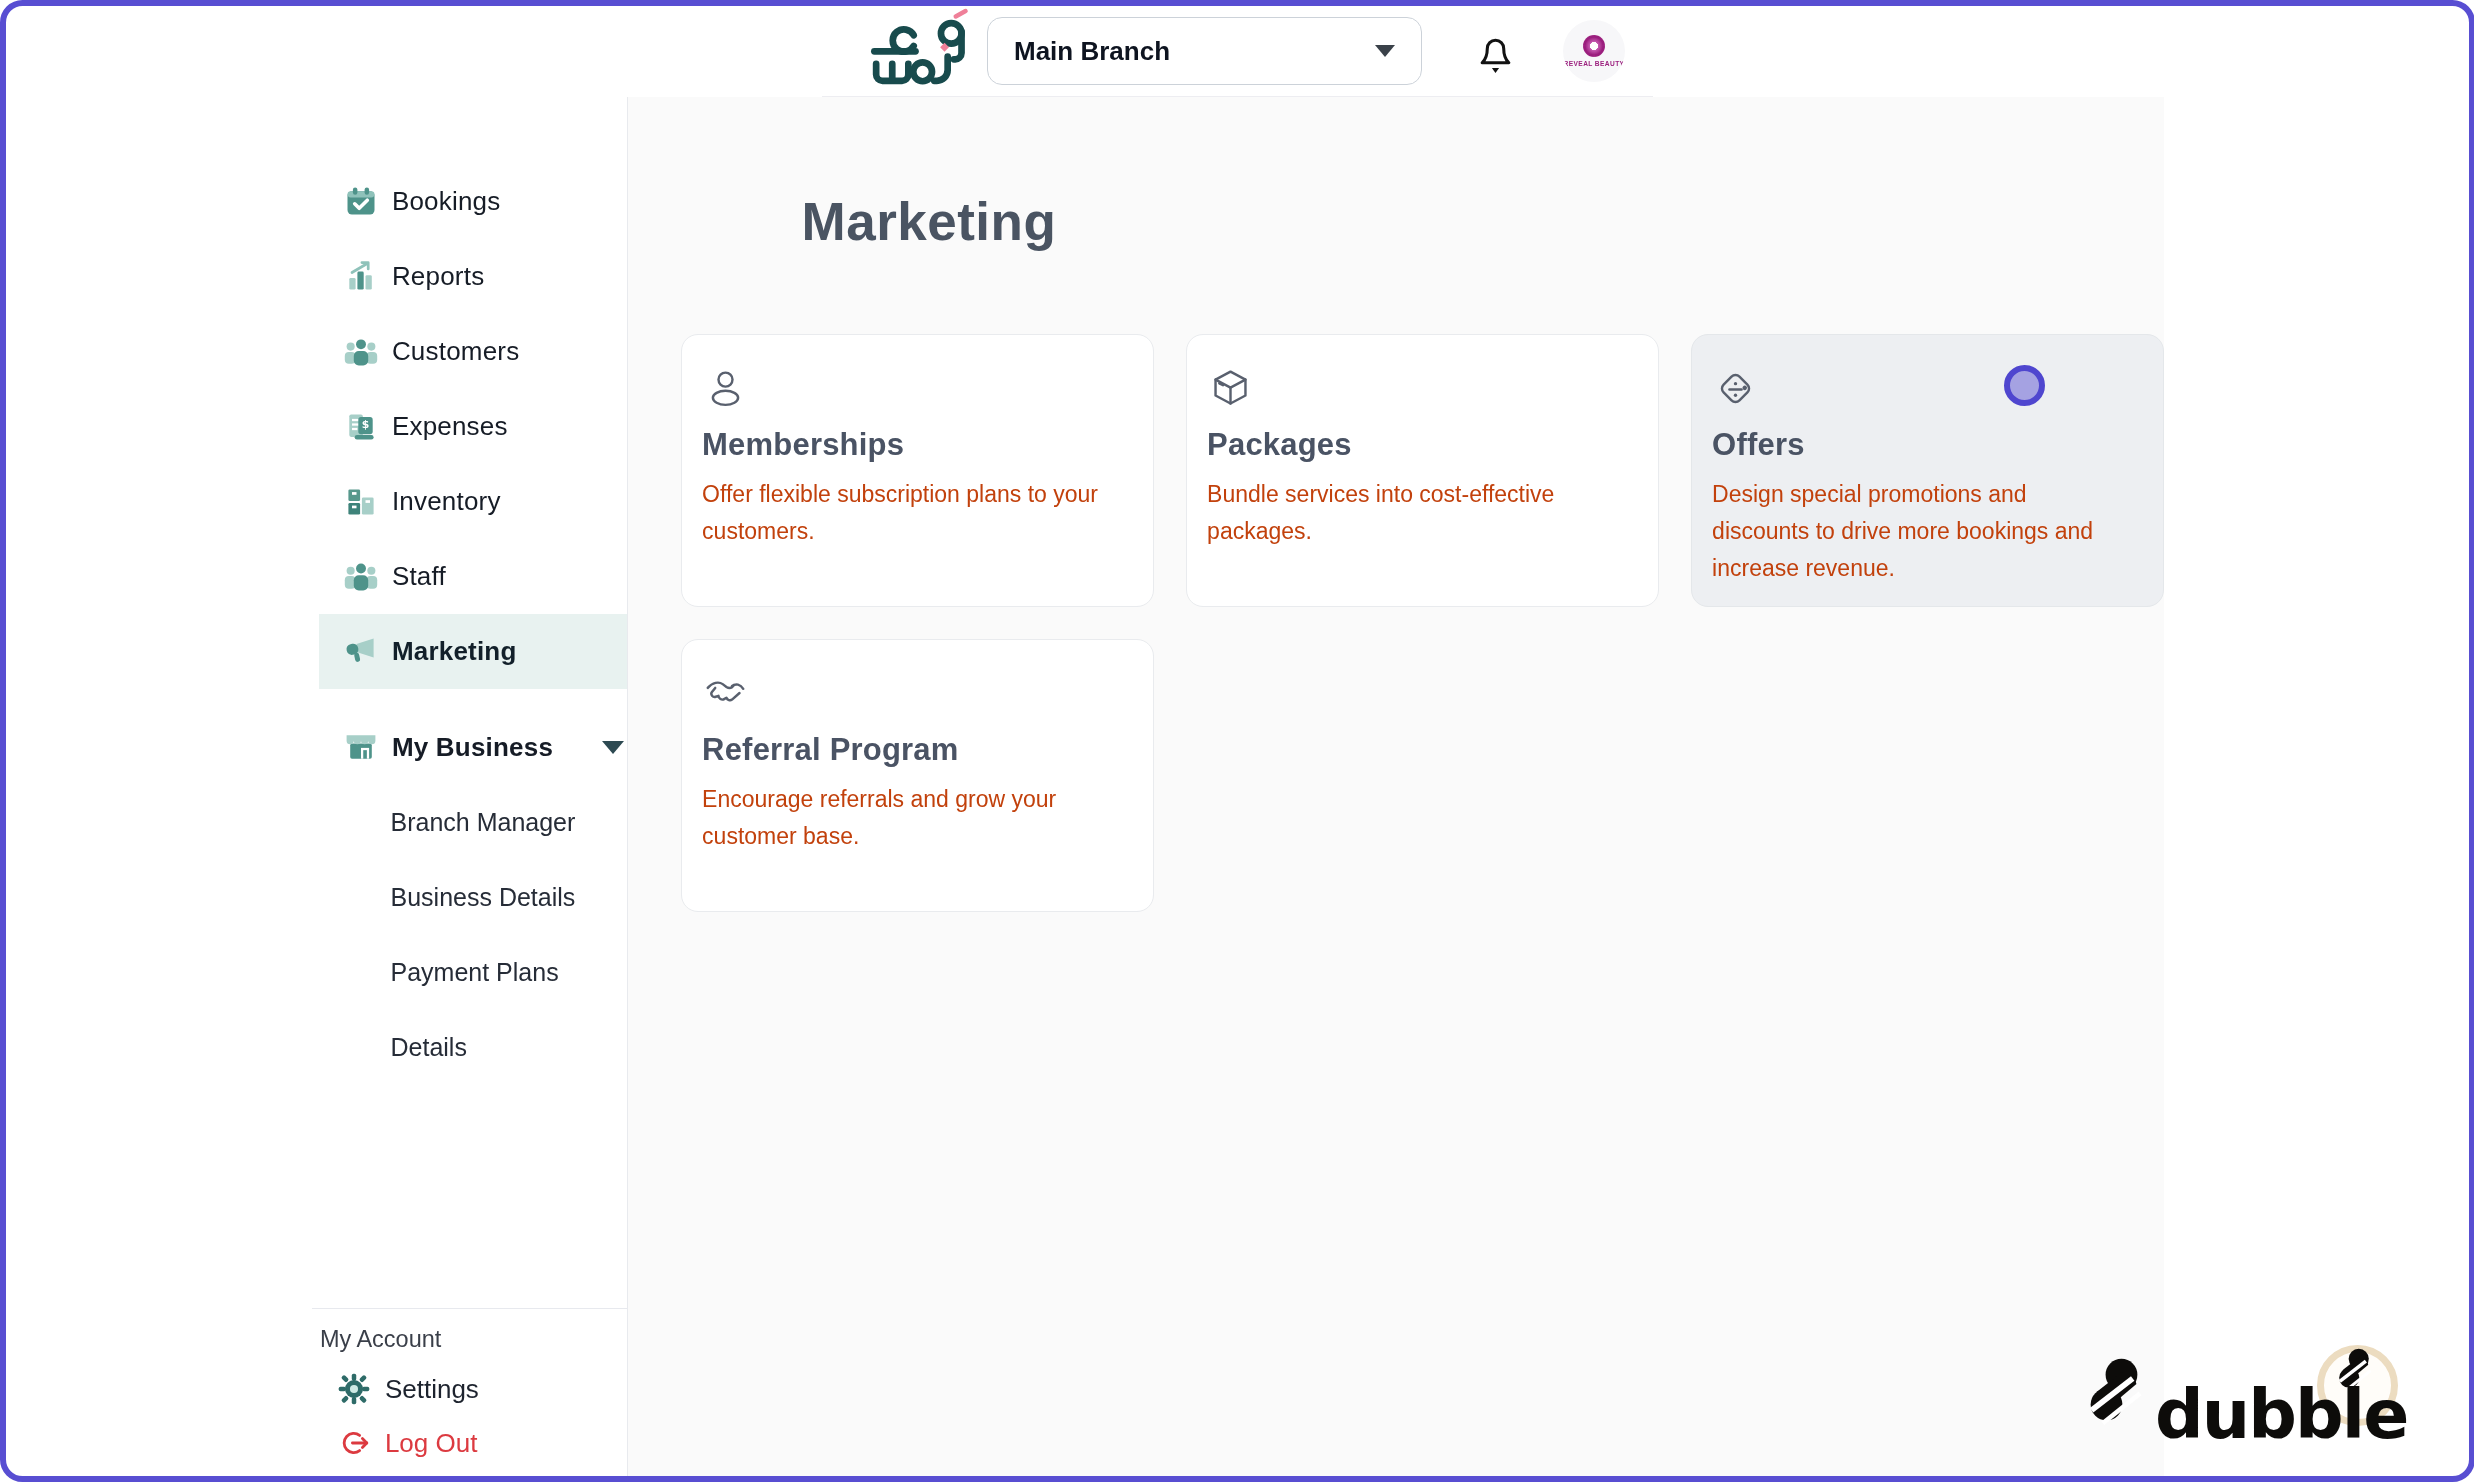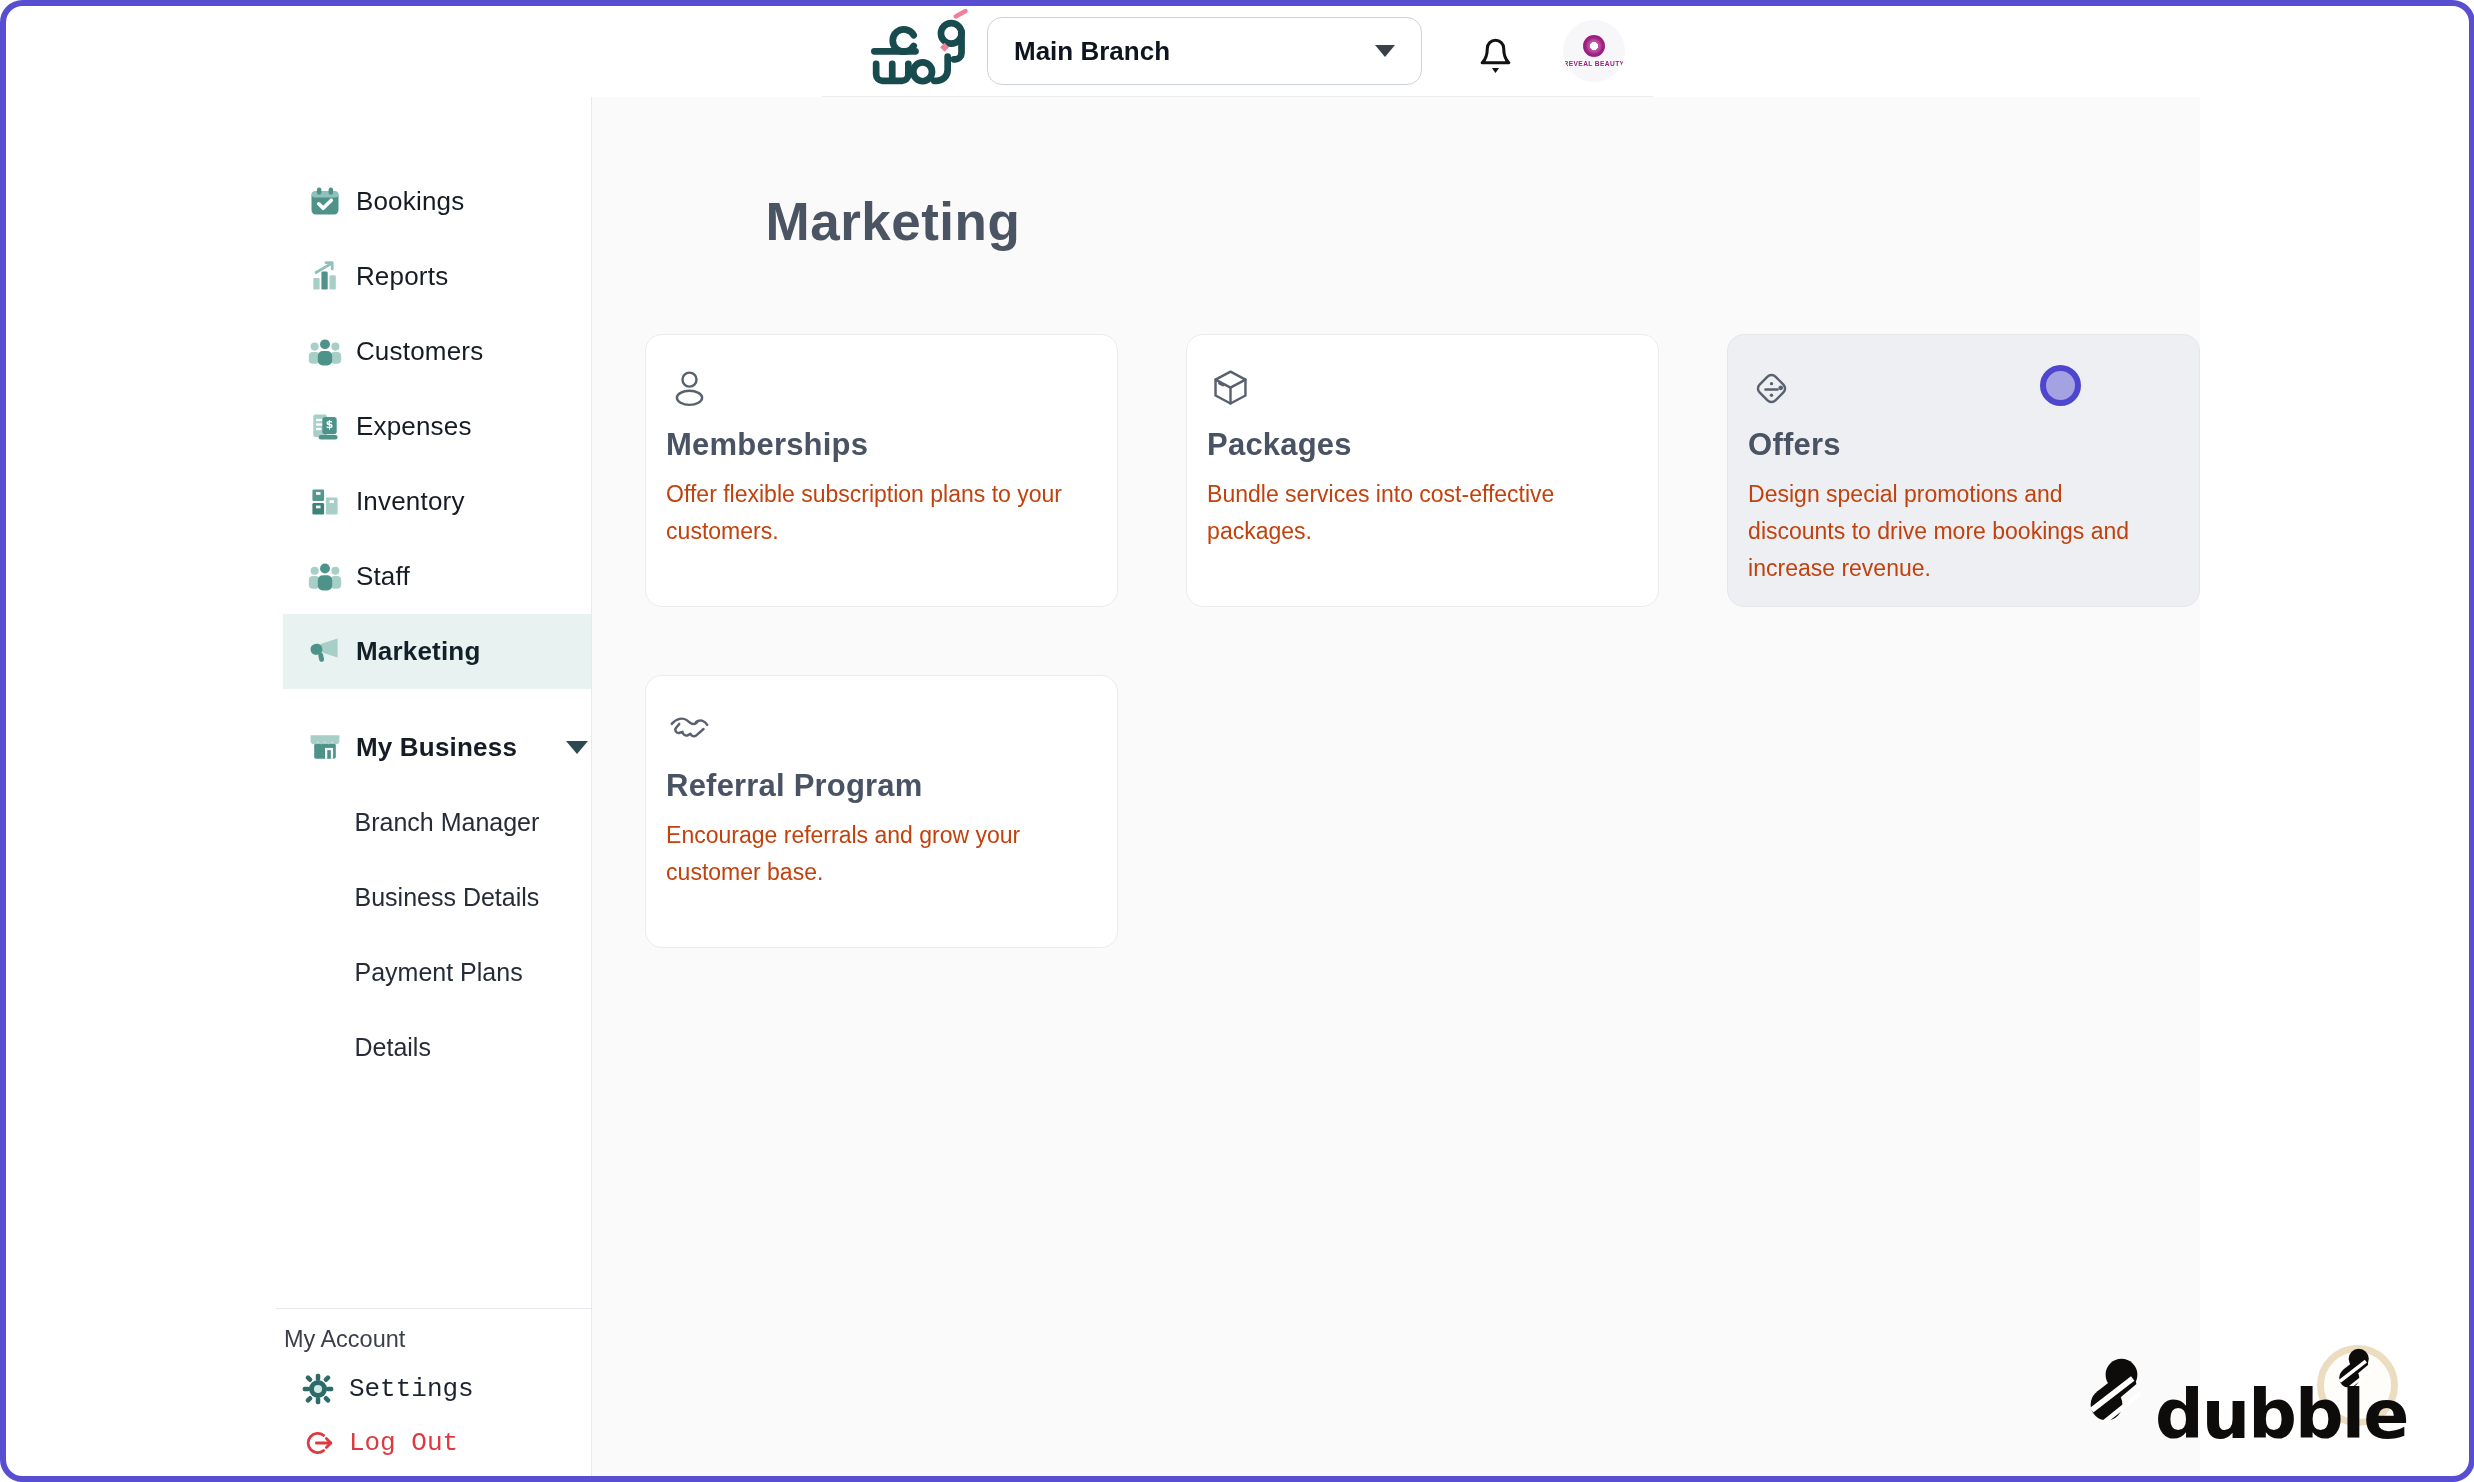--- a/index.html
+++ b/index.html
@@ -78,33 +78,33 @@
   .nav-subitem .label { font-size: 25px; font-weight: 400; color: #262c37; }
 
   .account {
     position: absolute; left: 0; right: 0; bottom: 0;
     border-top: 1.9px solid #e7e9ee; padding: 11.3px 0 5.6px;
     background: #fff;
   }
   .account .section-label { padding: 5.6px 0 9.4px 8.4px; font-size: 23.5px; color: #3a3f49; }
   .account .row { height: 54px; display: flex; align-items: center; padding-left: 24.4px; cursor: pointer; }
   .account .row .icon { width: 36px; height: 36px; flex: 0 0 36px; display: flex; align-items: center; justify-content: center; }
-  .account .row .label { margin-left: 13px; font-size: 26px; font-weight: 500; color: #1d232e; font-family: Liberation Mono, monospace; }
+  .account .row .label { margin-left: 13px; font-size: 26px; font-weight: 500; color: #1d232e; }
   .account .row.logout .label { color: #dc3a40; }
 
   
   .main { flex: 1; background: #fafafa; position: relative; overflow: hidden; }
   .page-title {
     margin: 95px 0 0 174px; font-size: 53px; line-height: 60px;
     font-weight: 700; color: #4a5462; letter-spacing: 0.5px;
   }
   .cards {
     margin: 82px 0 0 53px;
     display: grid; grid-template-columns: repeat(3, 473px);
-    grid-auto-rows: 273px; gap: 68px;
+    grid-auto-rows: 273px; gap: 32px;
   }
   .card {
     background: #fff; border: 1.9px solid #e9ebee; border-radius: 17px;
     padding: 19px 38px 19px 20.6px; cursor: pointer; position: relative;
   }
   .card.highlighted { background: #edeff2; border-color: #e4e7ea; }
   .card .card-icon { margin: 13px 0 17px 1.9px; display: block; }
   .card .card-title { font-size: 31px; font-weight: 600; color: #4a5364; margin-bottom: 13px; letter-spacing: 0.2px; }
   .card .card-desc { font-size: 23px; line-height: 37px; color: #c2410c; }
 

